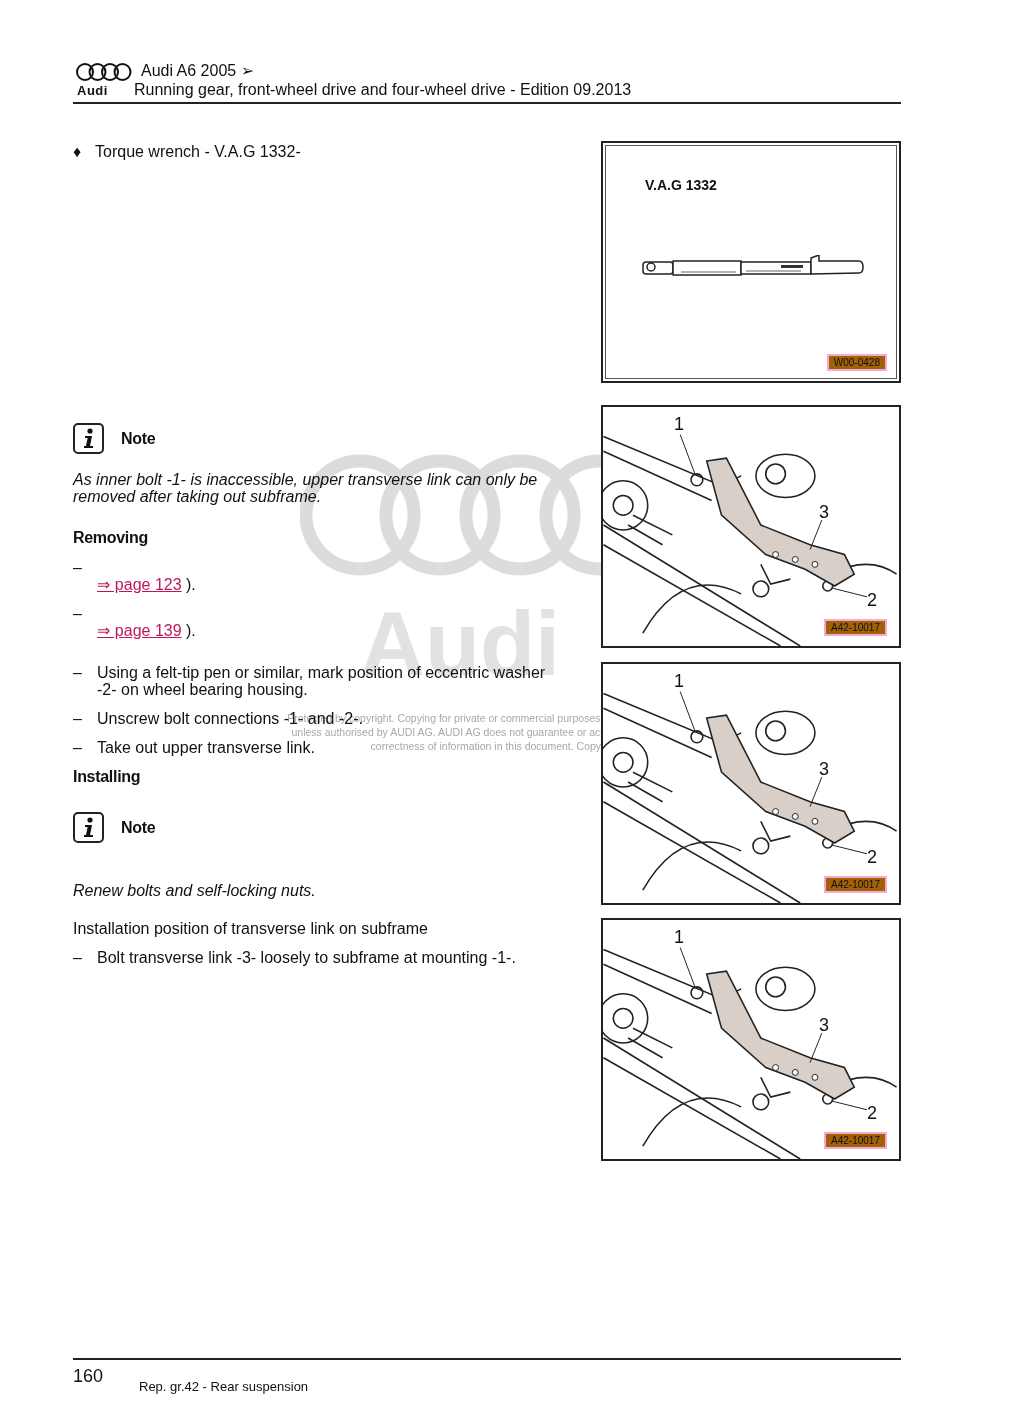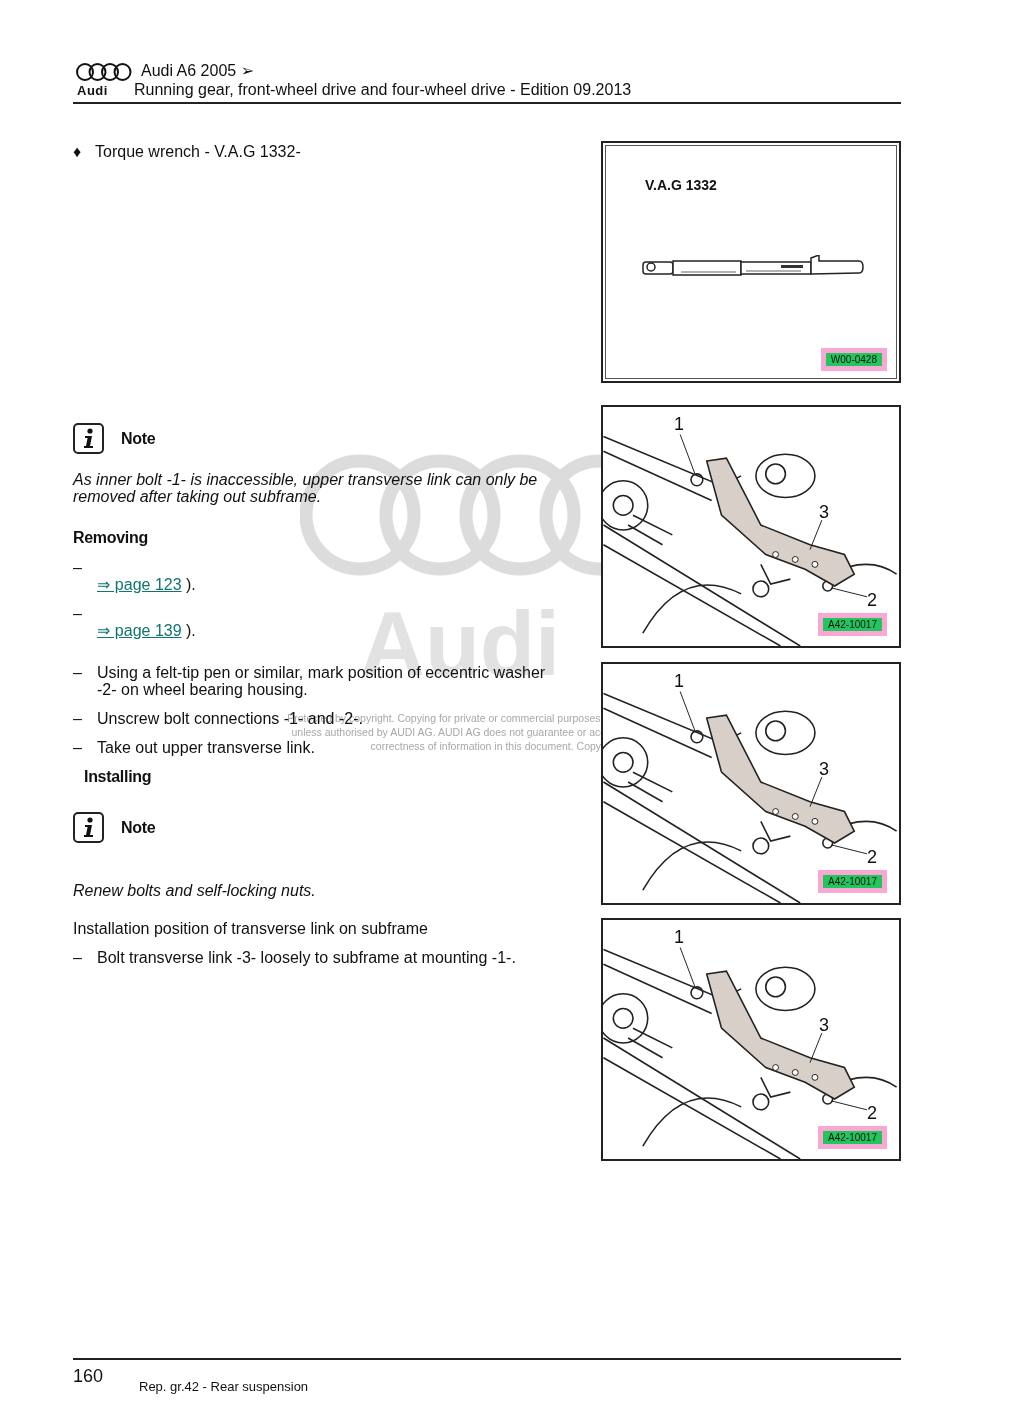--- a/index.html
+++ b/index.html
@@ -25,26 +25,26 @@
   .bullet .dia { display: inline-block; width: 22px; }
   .note { position: absolute; left: 73px; height: 34px; z-index: 1; }
   .note-box { position: absolute; left: 0; top: 0; width: 31px; height: 31px; border: 2px solid #222; border-radius: 5px; box-sizing: border-box; }
   .note-box svg { position: absolute; left: 6px; top: 3px; width: 16px; height: 22px; }
   .note-label { position: absolute; left: 48px; top: 7px; font-weight: bold; font-size: 16px; letter-spacing: -0.3px; }
   .ital { font-style: italic; }
   .heading { font-weight: bold; letter-spacing: -0.3px; }
   .step { left: 73px; width: 500px; }
   .step .dash { position: absolute; left: 0; top: 0; }
   .step .body { margin-left: 24px; display: block; }
-  a.link { color: #0f766e; text-decoration: underline; }
+  a.link { color: #be185d; text-decoration: underline; }
 
   
   .fig { position: absolute; left: 601px; width: 300px; border: 2px solid #222; box-sizing: border-box; background: #fff; overflow: hidden; }
   .fig-inner { position: absolute; left: 2px; top: 2px; right: 2px; bottom: 2px; border: 1px solid #555; }
-  .fig-code { position: absolute; right: 12px; bottom: 10px; border: 5px solid #f9a8d4; font-size: 10px; padding: 1px 5px; background: #22c55e; }
+  .fig-code { position: absolute; right: 12px; bottom: 10px; border: 2px solid #f9a8d4; font-size: 10px; padding: 1px 5px; background: #a16207; }
   .fig-title { position: absolute; left: 42px; top: 34px; font-weight: bold; font-size: 14px; }
   .callout { position: absolute; font-size: 18px; }
 
   
   .footer { position: absolute; left: 73px; top: 1358px; width: 828px; border-top: 2px solid #222; }
   .page-num { position: absolute; left: 0; top: 6px; font-size: 18px; }
   .footer-txt { position: absolute; left: 66px; top: 19px; font-size: 13px; }
 </style>
 </head>
 <body>
@@ -107,21 +107,21 @@
 </div>
 <div class="txt step" style="top:710px;">
   <span class="dash">–</span>
   <span class="body">Unscrew bolt connections -1- and -2-.</span>
 </div>
 <div class="txt step" style="top:739px;">
   <span class="dash">–</span>
   <span class="body">Take out upper transverse link.</span>
 </div>
 
-<div class="txt heading" style="left:73px; top:768px;margin-left:11px;">Installing</div>
+<div class="txt heading" style="left:73px; top:768px;">Installing</div>
 
 <div class="note" style="top:812px;">
   <div class="note-box">
     <svg viewBox="0 0 16 22">
         <circle cx="9" cy="3" r="2.6" fill="#111"></circle>
         <path d="M4 8 h7 l-2 10 h3 v2 h-9 v-2 h2 l1.6-8 h-2.6z" fill="#111"></path>
       </svg>
   </div>
   <div class="note-label">Note</div>
 </div>

